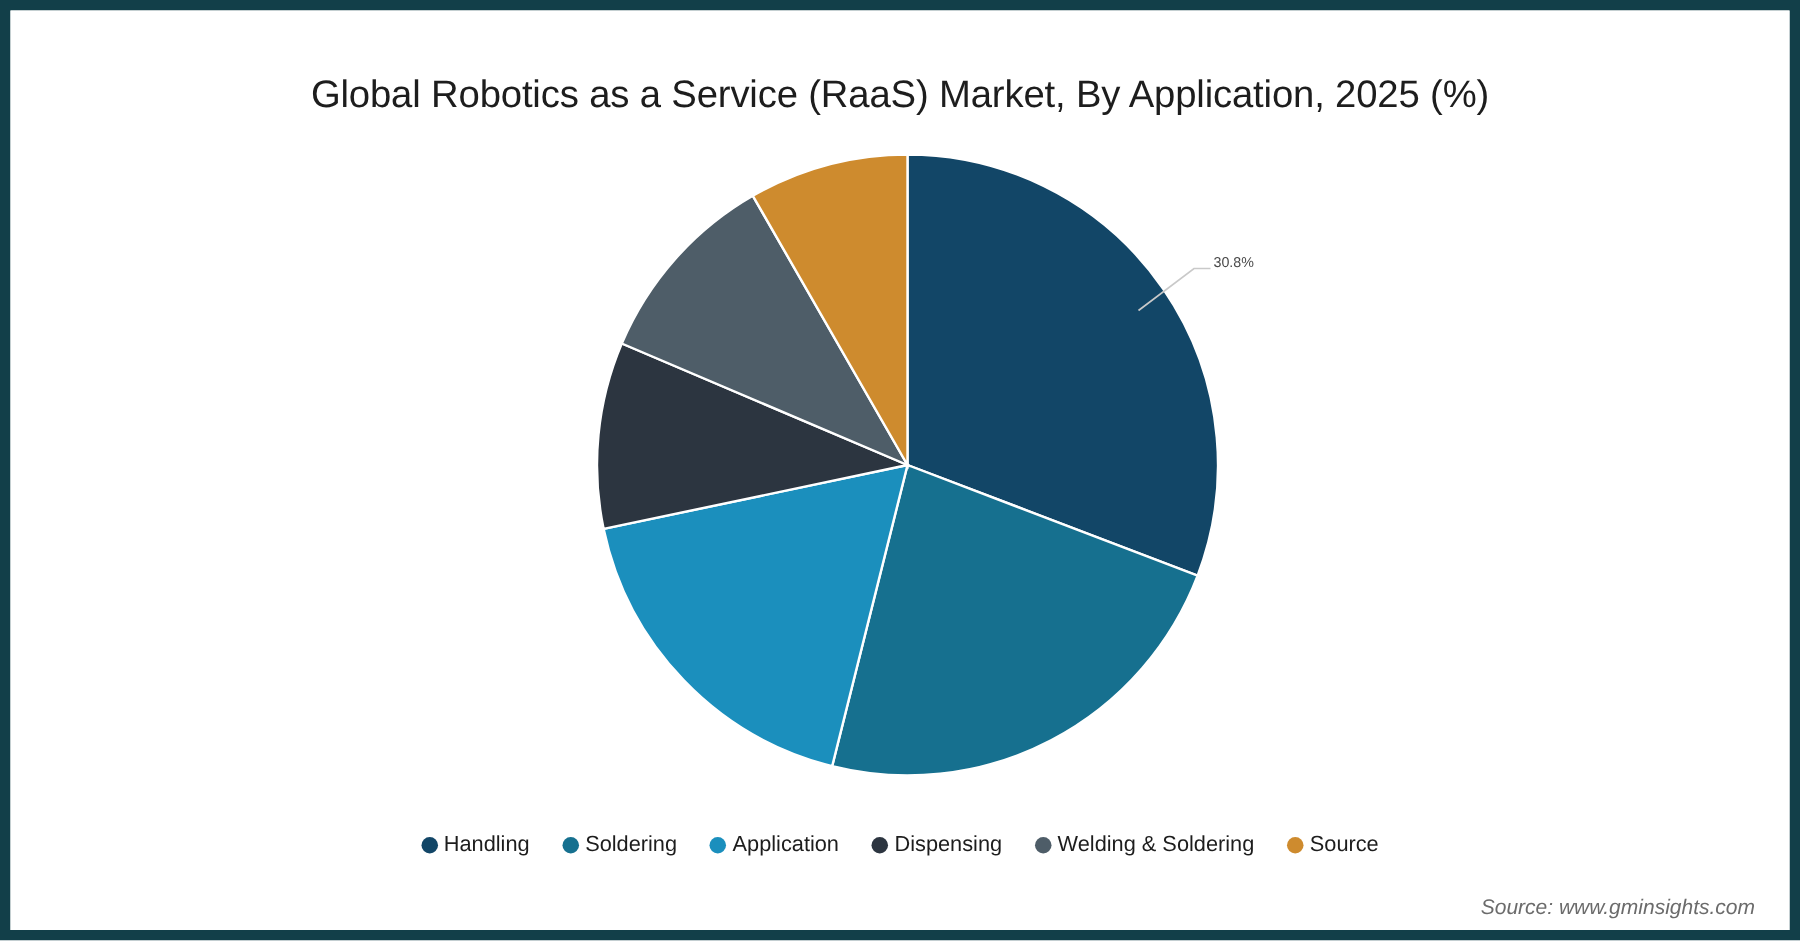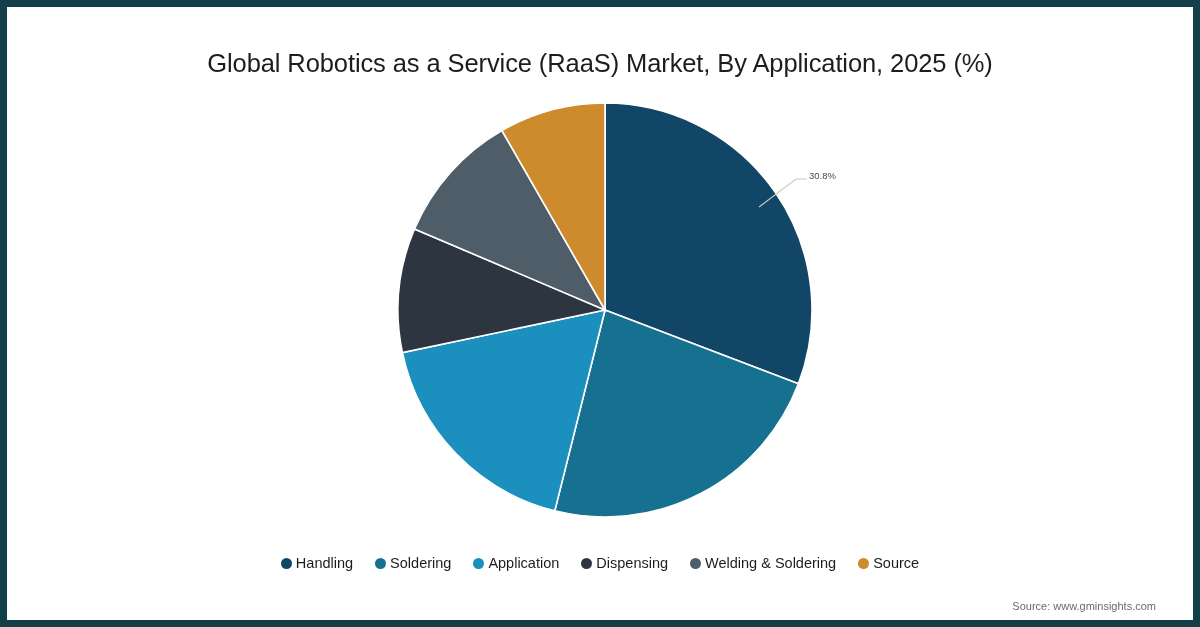--- a/index.html
+++ b/index.html
@@ -95,25 +95,26 @@
     flex: 0 0 auto;
   }
 
   .legend-label {
     font-size: 14.5px;
     color: #1d1d1d;
   }
 
   #source-note {
     position: absolute;
-    right: 37px;
+    right: 23px;
     bottom: 8px;
-    font-size: 11px;
+    font-size: 14px;
     color: #6b6b6b;
     white-space: nowrap;
+    font-style: italic;
   }
 </style>
 </head>
 <body>
 
 <div id="figure">
   <div id="inner-frame">
 
     <div id="chart-title">Global Robotics as a Service (RaaS) Market, By Application, 2025 (%)</div>
 

